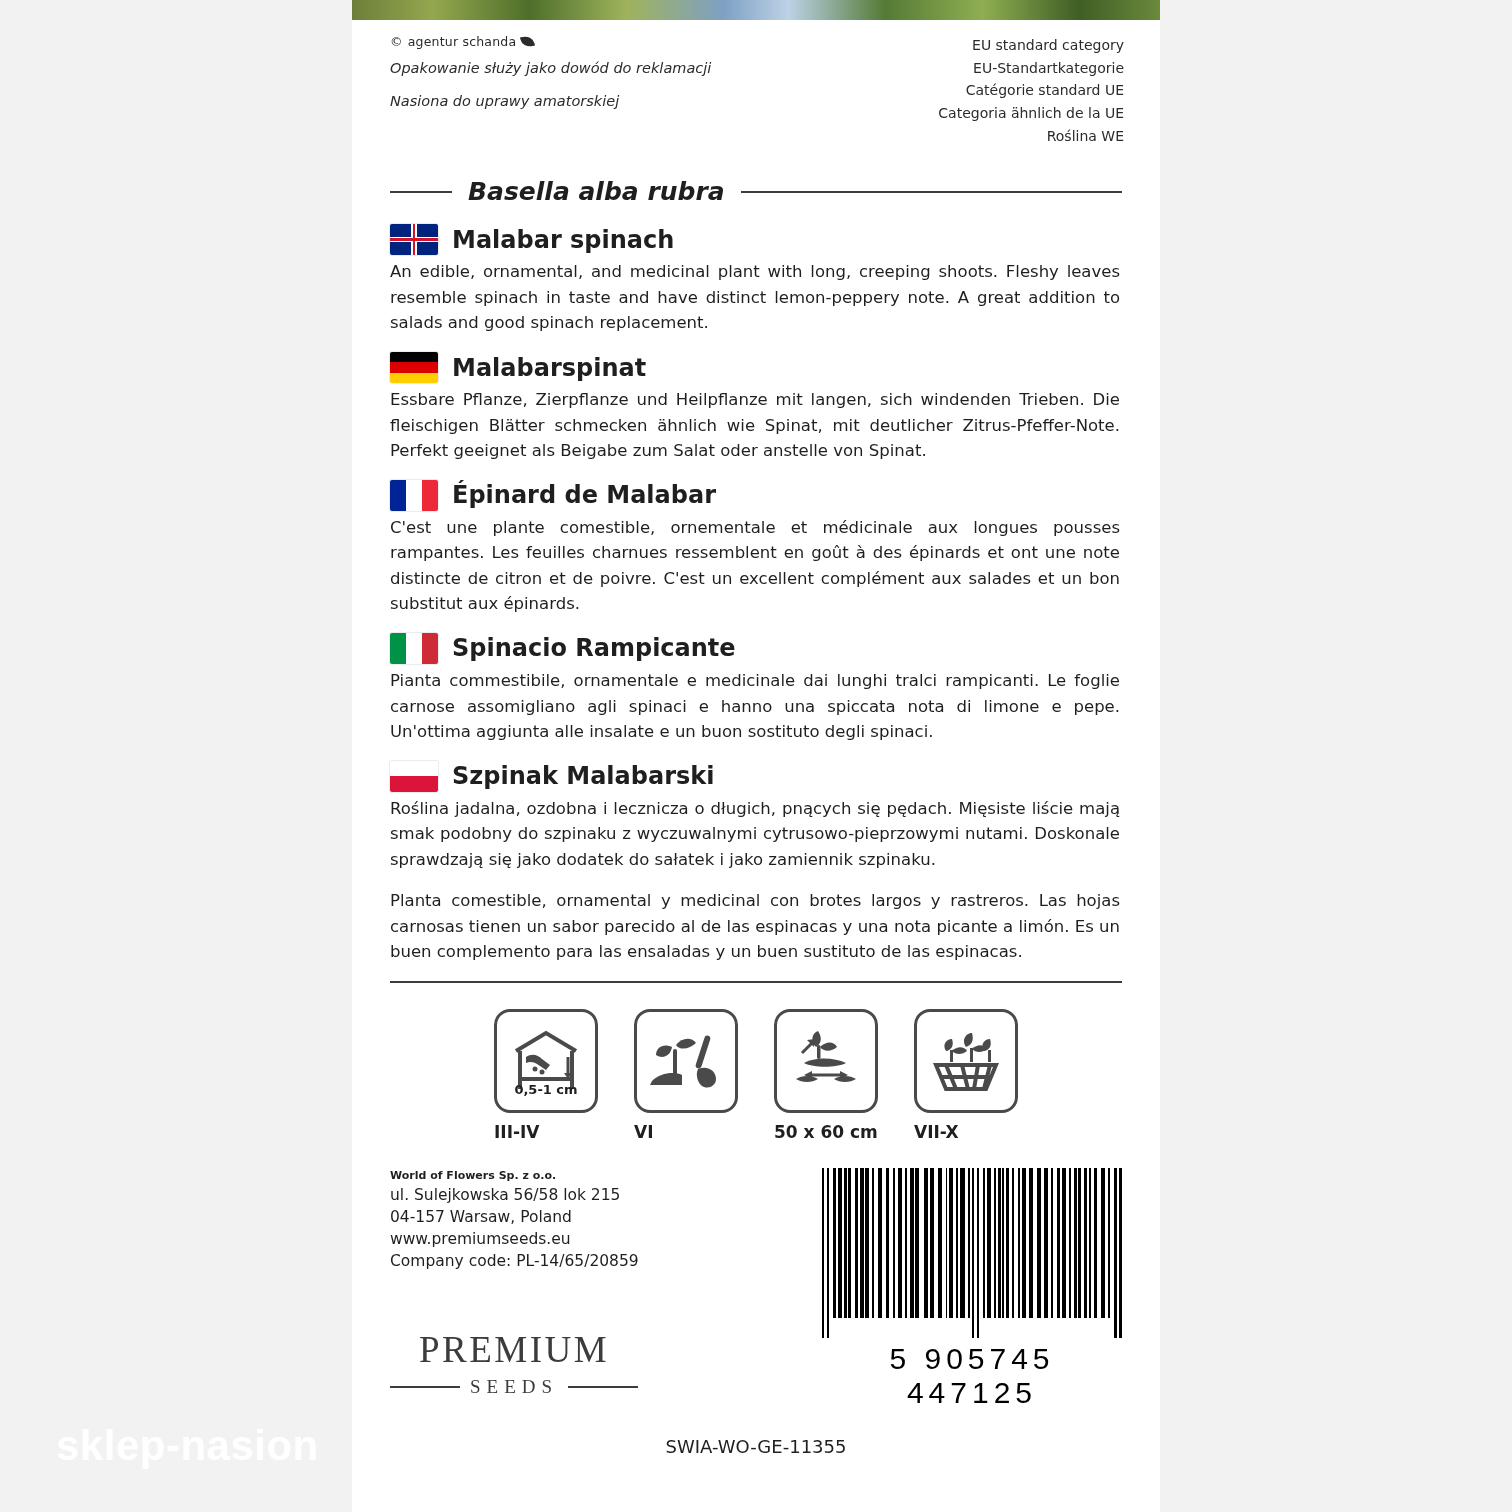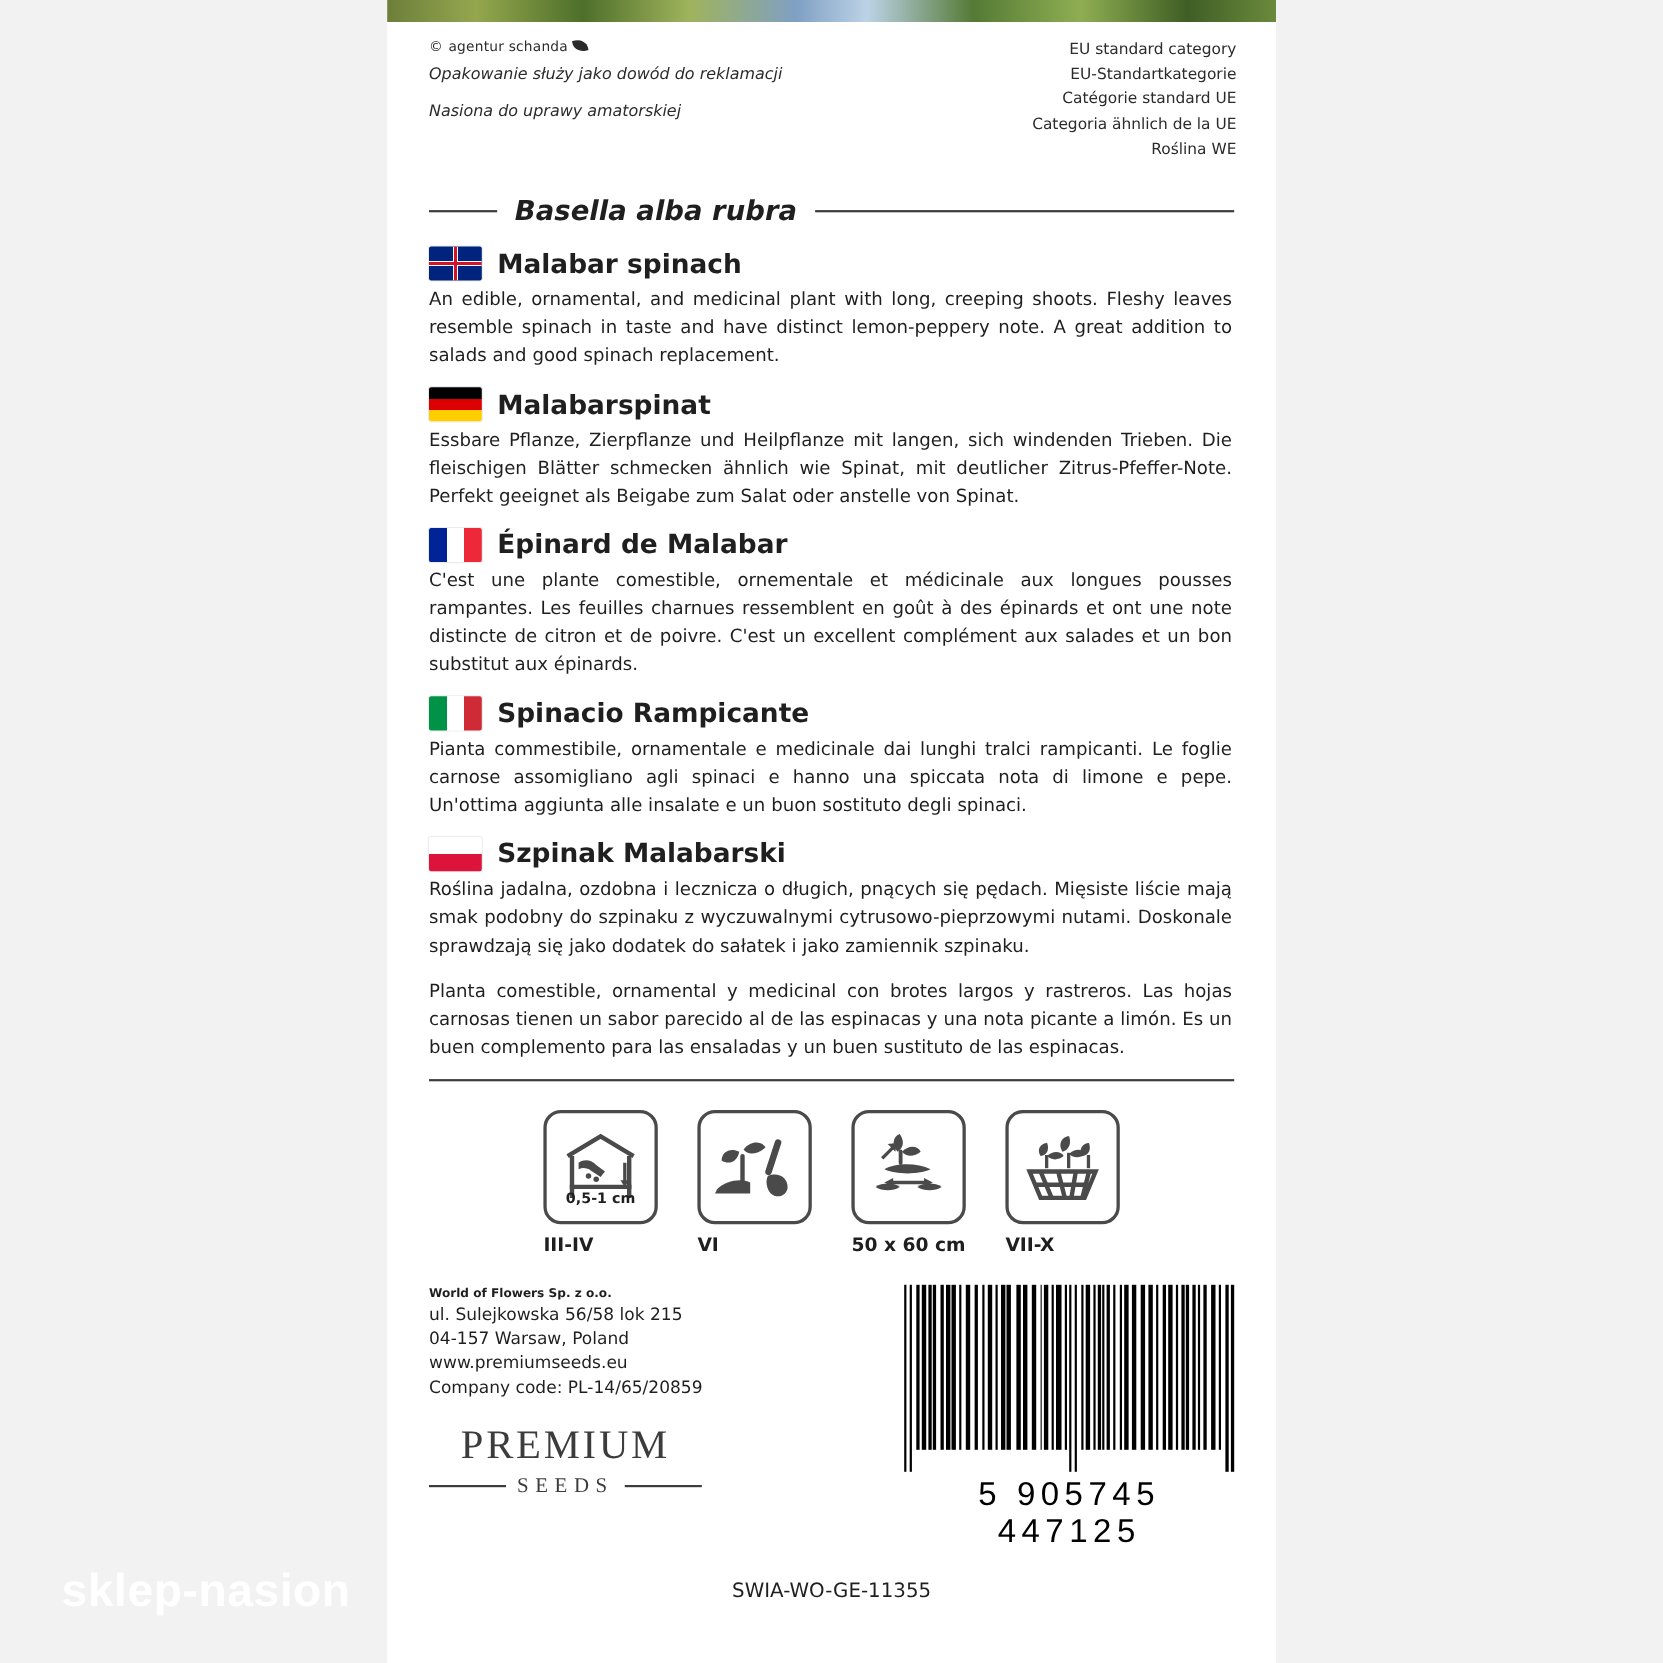--- a/index.html
+++ b/index.html
@@ -215,21 +215,21 @@
     align-items: flex-start;
     margin: 26px 38px 0 38px;
   }
   .company {
     font-size: 15.5px;
     color: #1f1f1f;
     line-height: 1.42;
   }
   .company .name { font-weight: bold; font-size: 11px; }
   .brand {
-    margin-top: 20px;
+    margin-top: 56px;
     width: 248px;
   }
   .brand-premium {
     font-size: 37px;
     letter-spacing: 2.5px;
     color: #3c3c3c;
     text-align: center;
     font-family: "Liberation Serif", serif;
   }
   .brand-rule-row {

